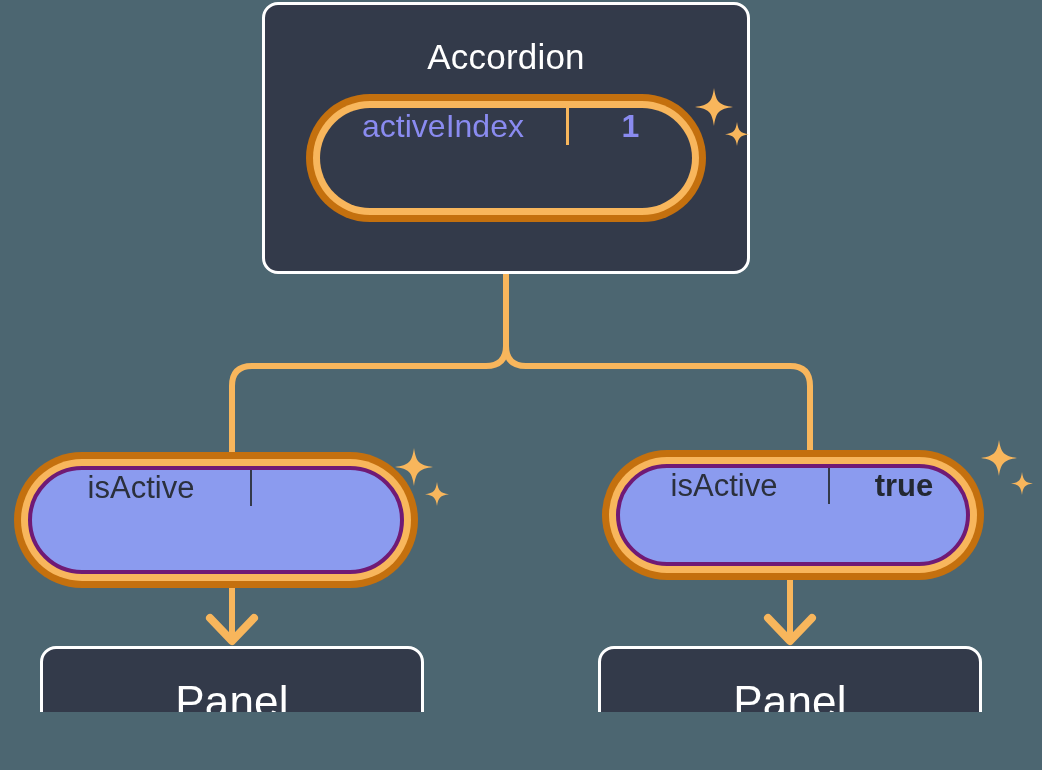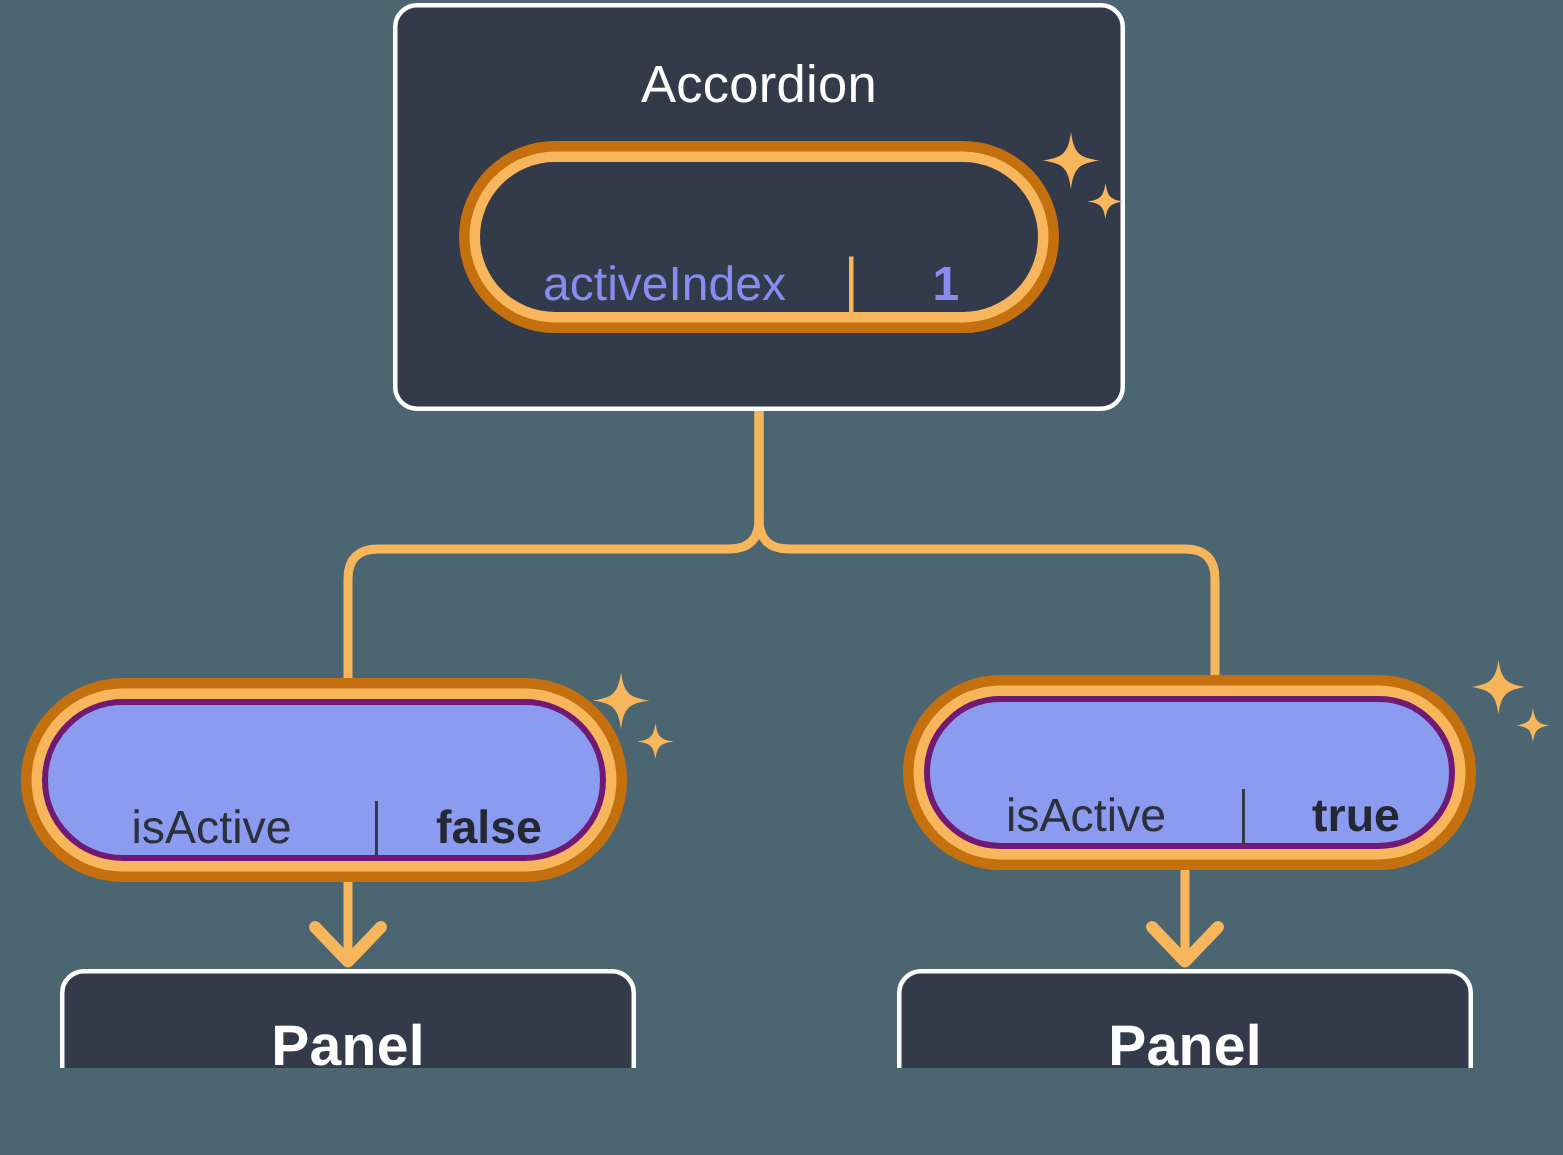--- a/index.html
+++ b/index.html
@@ -60,21 +60,21 @@
     width: 384px;
     height: 124px;
   }
   #panel-right-box {
     left: 598px;
     top: 646px;
     width: 384px;
     height: 124px;
   }
   #panel-left-box .node-title,
-  #panel-right-box .node-title { top: 28px; font-size: 38px; font-weight: bold; }
+  #panel-right-box .node-title { top: 28px; font-size: 44px; }
 
   
   .pill-outer {
     position: absolute;
     border-radius: 999px;
     background: #c4700e;          
     padding: 7px;
     box-sizing: border-box;
   }
   .pill-mid {
@@ -82,21 +82,21 @@
     background: #f8b65c;          
     padding: 7px;
     height: 100%;
     box-sizing: border-box;
   }
   .pill-inner {
     border-radius: 999px;
     height: 100%;
     box-sizing: border-box;
     display: flex;
-    align-items: flex-end;
+    align-items: flex-start;
     overflow: hidden;
   }
   .pill-key, .pill-val {
     display: flex;
     align-items: center;
     justify-content: center;
     white-space: nowrap;
   }
 
   
@@ -201,21 +201,20 @@
 
   <svg class="sparkle" style="left:694px; top:86px;" width="60" height="70" viewBox="0 0 60 70">
     <path d="M20 2 C22 16 25 19 39 21 C25 23 22 26 20 40 C18 26 15 23 1 21 C15 19 18 16 20 2 Z" fill="#f8b65c"></path>
     <path d="M43 36 C44.3 45 46.2 47 55 48.3 C46.2 49.6 44.3 51.6 43 60 C41.7 51.6 39.8 49.6 31 48.3 C39.8 47 41.7 45 43 36 Z" fill="#f8b65c"></path>
   </svg>
 
   <div id="pill-is-active-false" class="pill-outer pill-purple">
     <div class="pill-mid">
       <div class="pill-inner">
         <div class="pill-key">isActive</div>
-        <div class="pill-val">false</div>
       </div>
     </div>
   </div>
 
   <svg class="sparkle" style="left:392px; top:444px;" width="62" height="72" viewBox="0 0 62 72">
     <path d="M22 4 C24 18 27 21 41 23 C27 25 24 28 22 42 C20 28 17 25 3 23 C17 21 20 18 22 4 Z" fill="#f8b65c"></path>
     <path d="M45 38 C46.3 47 48.2 49 57 50.3 C48.2 51.6 46.3 53.6 45 62 C43.7 53.6 41.8 51.6 33 50.3 C41.8 49 43.7 47 45 38 Z" fill="#f8b65c"></path>
   </svg>
 
   <div id="panel-left-box" class="node-box">

